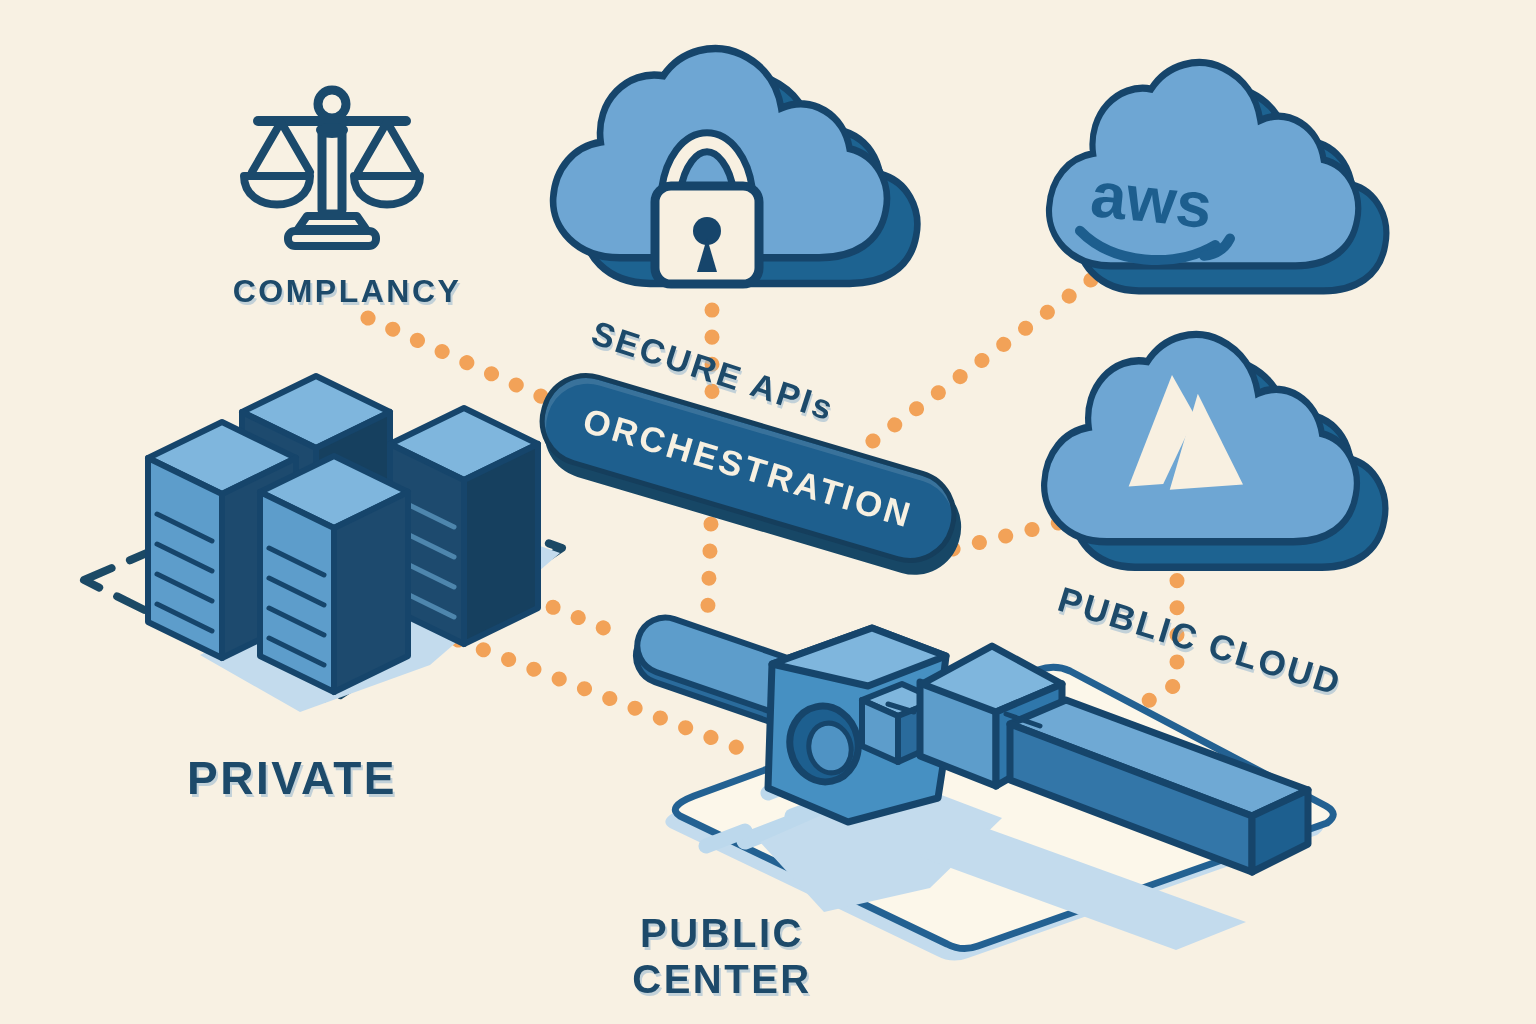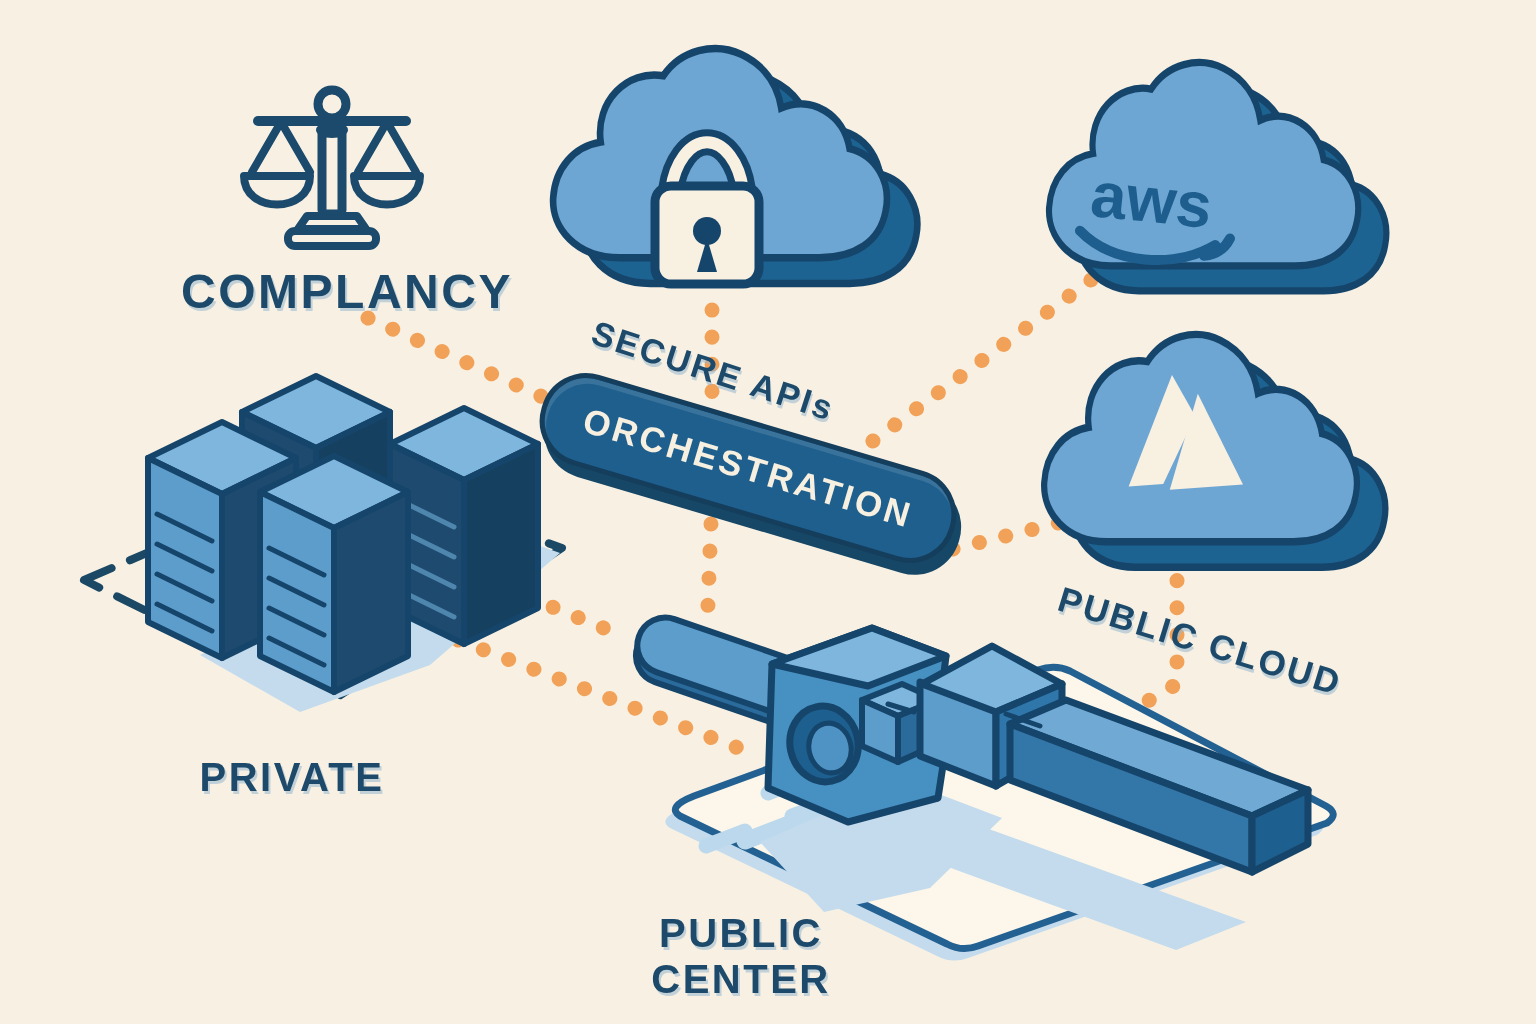--- a/index.html
+++ b/index.html
@@ -16,39 +16,39 @@
     font-weight:bold;
     color:#1d4a6a;
     letter-spacing:2.5px;
     text-align:center;
     white-space:nowrap;
     text-shadow:2px 3px 0 rgba(150,182,207,.55);
   }
   #lbl-compliance{
     left:347px;top:291px;
     transform:translate(-50%,-50%);
-    font-size:48px;
+    font-size:32px;
   }
   #lbl-secure-apis{
     left:713px;top:371px;
     transform:translate(-50%,-50%) rotate(18deg);
     font-size:34px;
   }
   #lbl-public-cloud-right{
     left:1200px;top:641px;
     transform:translate(-50%,-50%) rotate(17deg);
     font-size:35px;
   }
   #lbl-private-dc{
     left:292px;top:778px;
     transform:translate(-50%,-50%);
-    font-size:40px;line-height:1.18;
+    font-size:46px;line-height:1.18;
   }
   #lbl-public-cloud-bottom{
-    left:741px;top:956px;
+    left:722px;top:956px;
     transform:translate(-50%,-50%);
     font-size:40px;line-height:1.15;
   }
   .pill{
     position:absolute;
     left:748px;top:468px;
     width:420px;height:84px;
     transform:translate(-50%,-50%) rotate(16.5deg);
     background:#1e5f8e;
     border:5px solid #153e5c;

